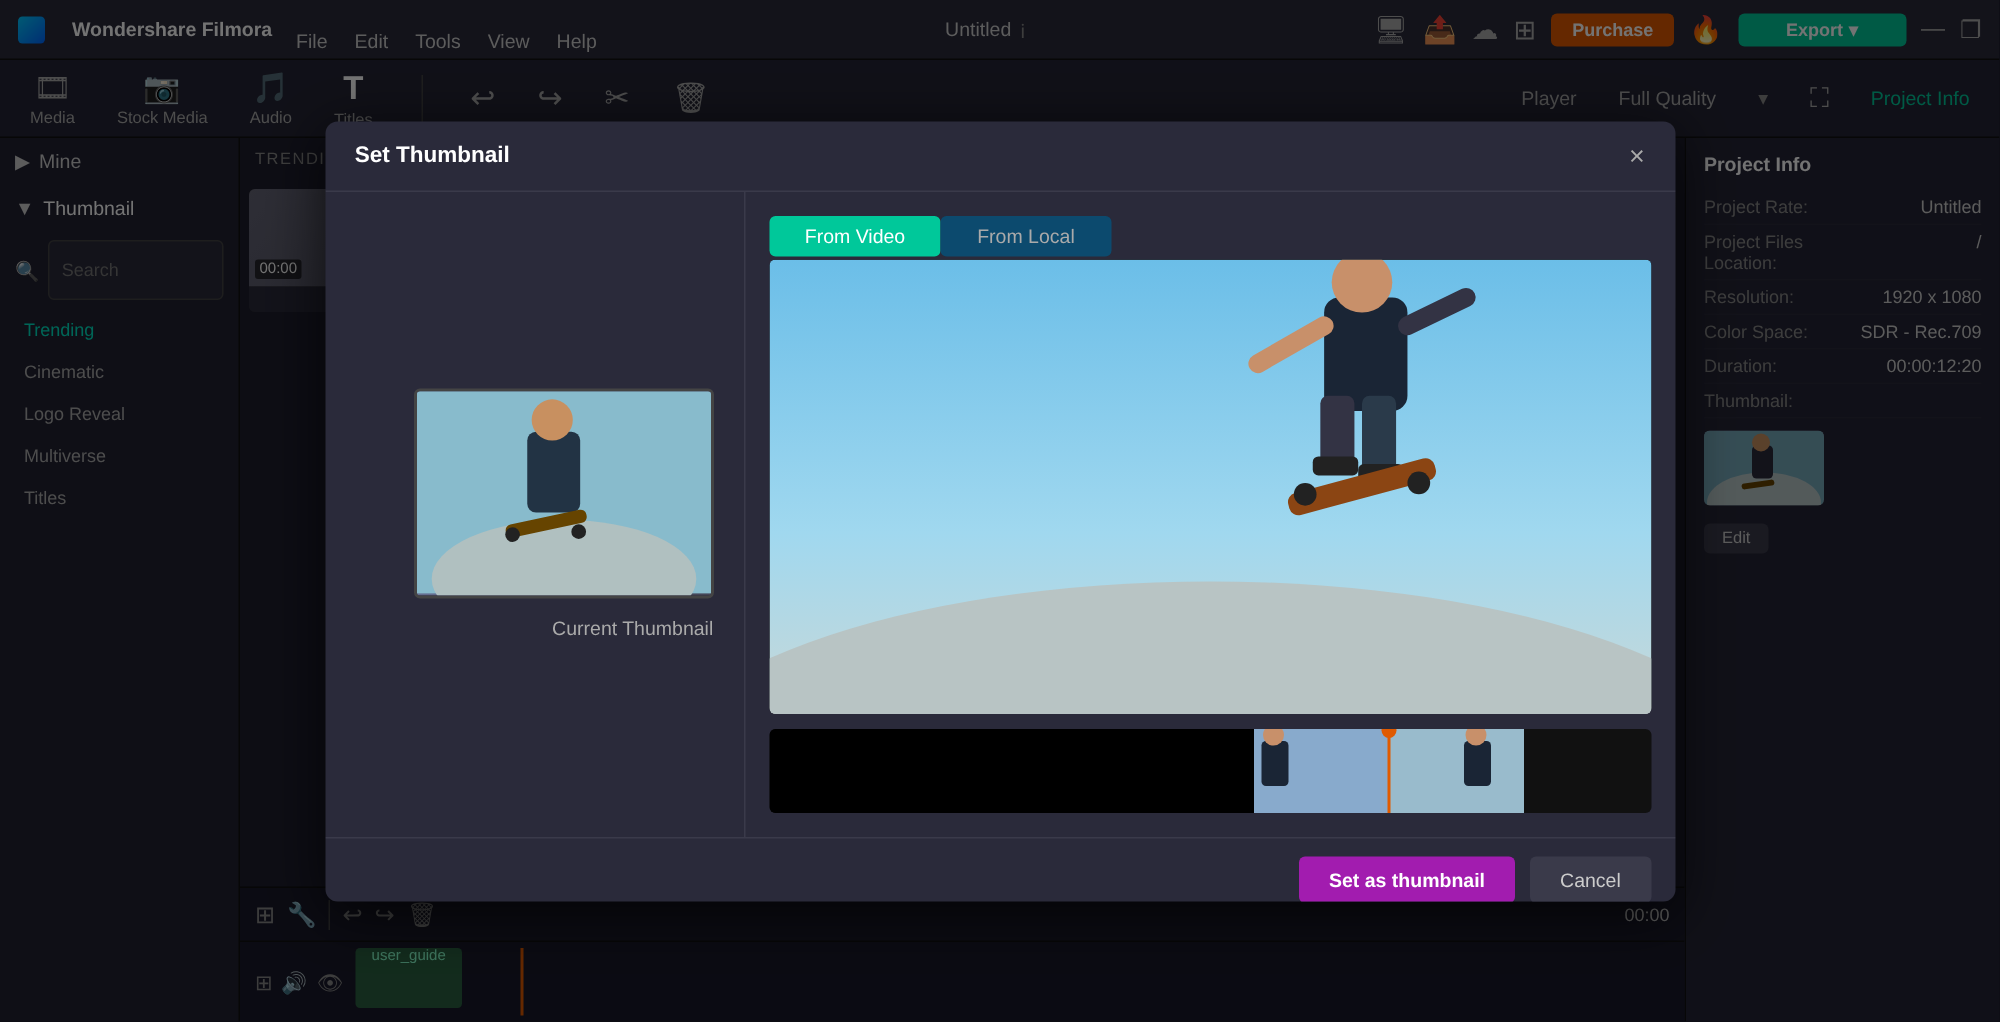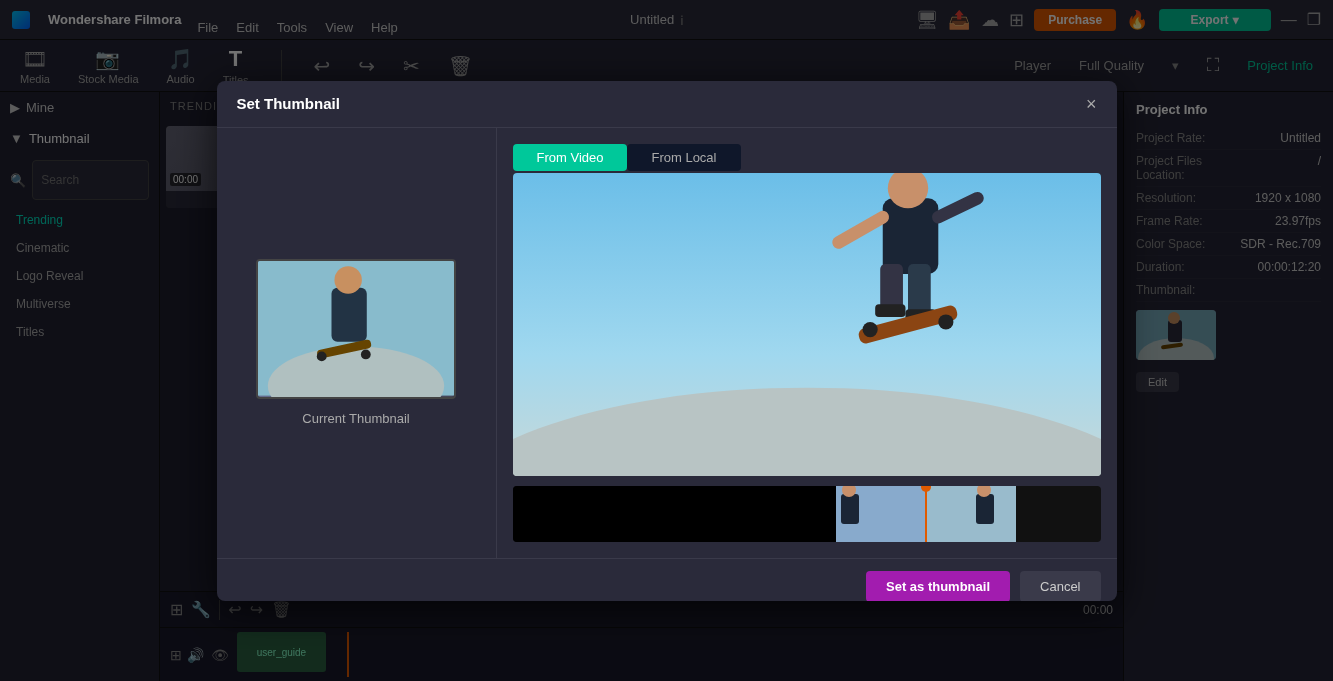--- a/index.html
+++ b/index.html
@@ -146,21 +146,21 @@
     }
     .timeline-track {
       flex: 1;
       display: flex;
       align-items: center;
       padding: 4px 10px;
       position: relative;
       height: 54px;
     }
     .track-item {
-      width: 89px; height: 40px; background: #2a6040; border-radius: 3px; display: flex; align-items: center; justify-content: center;
+      width: 71px; height: 40px; background: #2a6040; border-radius: 3px; display: flex; justify-content: center;
     }
     .track-marker { position: absolute; left: 110px; top: 0; bottom: 0; width: 2px; background: #e05a00; }
 
     
     .modal-overlay {
       position: fixed; top: 0; left: 0; right: 0; bottom: 0;
       background: rgba(0,0,0,0.55);
       display: flex; align-items: center; justify-content: center;
       z-index: 100;
     }
@@ -181,21 +181,21 @@
     .modal-title { color: #fff; font-size: 15px; font-weight: bold; }
     .modal-close {
       background: none; border: none; color: #aaa; font-size: 18px; cursor: pointer; line-height: 1;
     }
     .modal-body {
       display: flex; height: 430px;
     }
     .modal-left {
       width: 280px;
       border-right: 1px solid #3a3a4a;
-      display: flex; flex-direction: column; align-items: center; justify-content: center;
+      display: flex; flex-direction: column; align-items: flex-end; justify-content: center;
       padding: 20px;
     }
     .current-thumb-box {
       width: 200px; height: 140px; border: 2px solid #444; border-radius: 4px; overflow: hidden; margin-bottom: 12px;
     }
     .current-thumb-img {
       width: 100%; height: 100%;
       background: linear-gradient(160deg, #89c 30%, #445 100%);
       display: flex; align-items: flex-end; justify-content: center;
     }
@@ -208,21 +208,21 @@
     .modal-tabs {
       display: flex; gap: 0; margin-bottom: 2px;
     }
     .modal-tab {
       padding: 6px 24px; font-size: 13px; cursor: pointer; border-radius: 4px; border: none;
     }
     .modal-tab.active {
       background: #00c89a; color: #fff;
     }
     .modal-tab.inactive {
-      background: #0f172a; color: #aaa;
+      background: #0c4a6e; color: #aaa;
     }
     .video-preview-box {
       flex: 1;
       background: #111;
       border-radius: 4px;
       overflow: hidden;
       position: relative;
     }
     .scrub-bar {
       margin-top: 10px;
@@ -427,24 +427,20 @@
       <span class="info-key">Project Rate:</span>
       <span class="info-val">Untitled</span>
     </div>
     <div class="info-row">
       <span class="info-key">Project Files<br>Location:</span>
       <span class="info-val">/</span>
     </div>
     <div class="info-row">
       <span class="info-key">Resolution:</span>
       <span class="info-val">1920 x 1080</span>
-    </div>
-    <div class="info-row">
-      <span class="info-key">Frame Rate:</span>
-      <span class="info-val">23.97fps</span>
     </div>
     <div class="info-row">
       <span class="info-key">Color Space:</span>
       <span class="info-val">SDR - Rec.709</span>
     </div>
     <div class="info-row">
       <span class="info-key">Duration:</span>
       <span class="info-val">00:00:12:20</span>
     </div>
     <div class="info-row">

